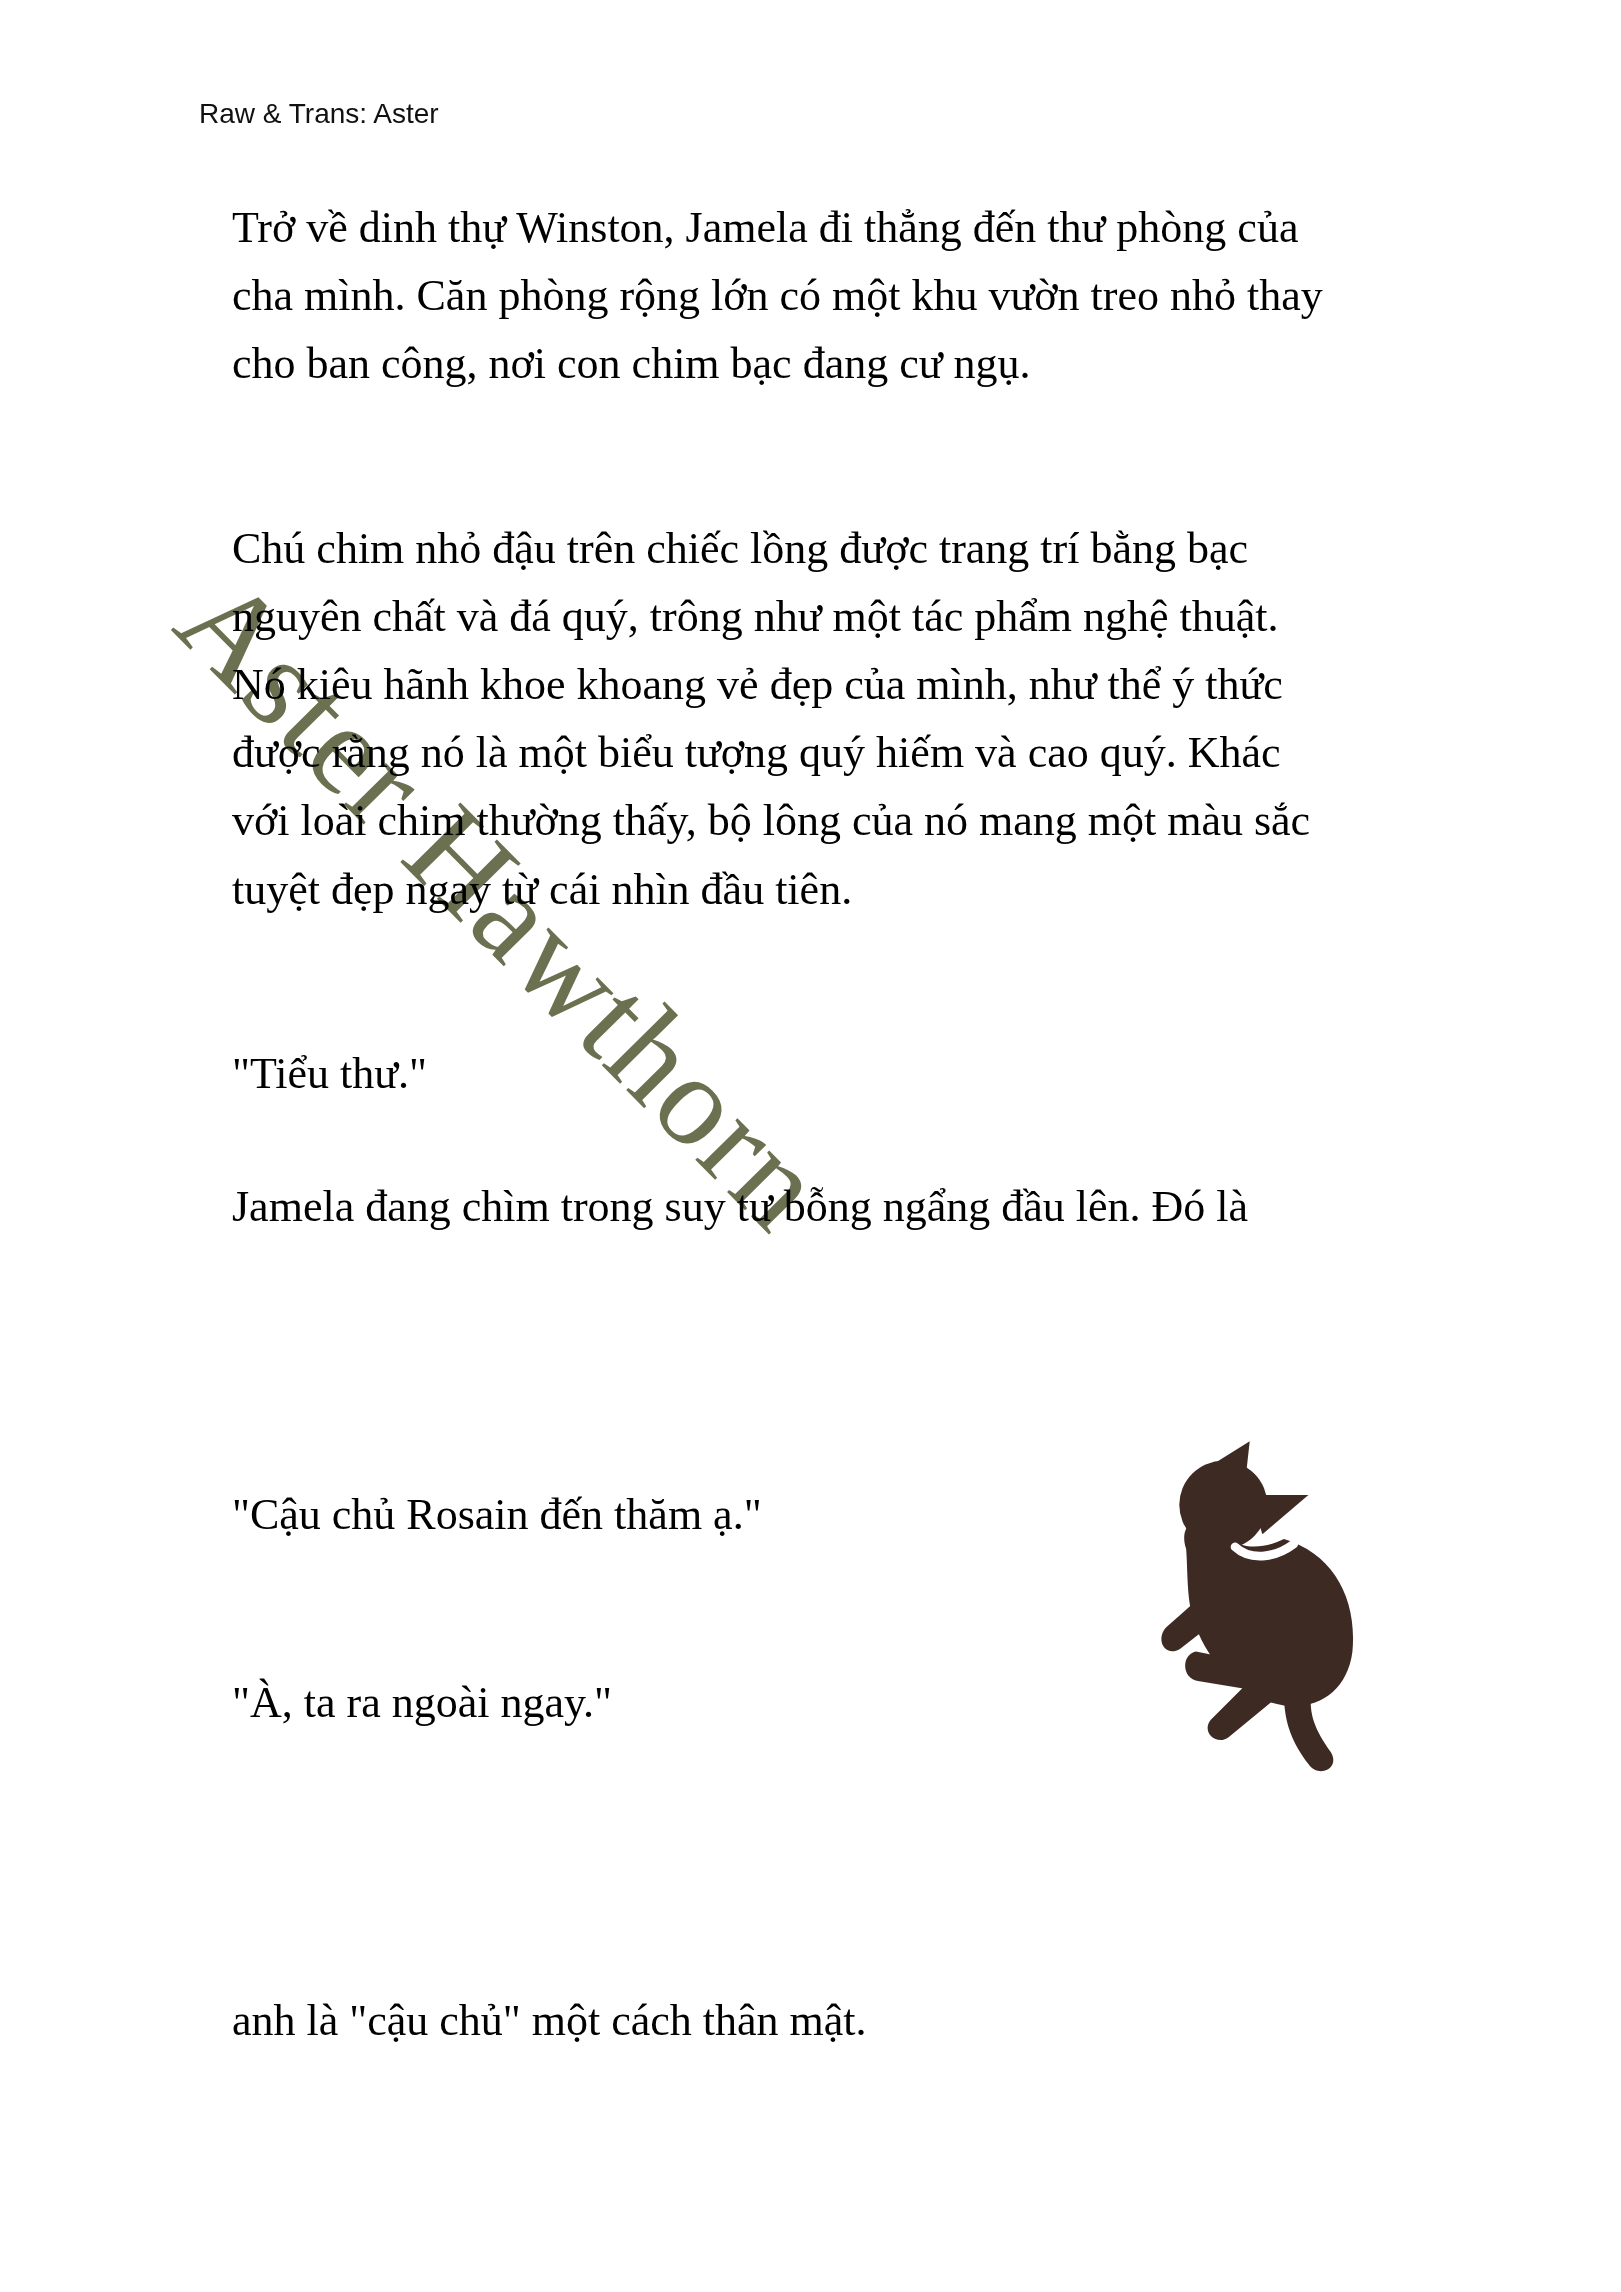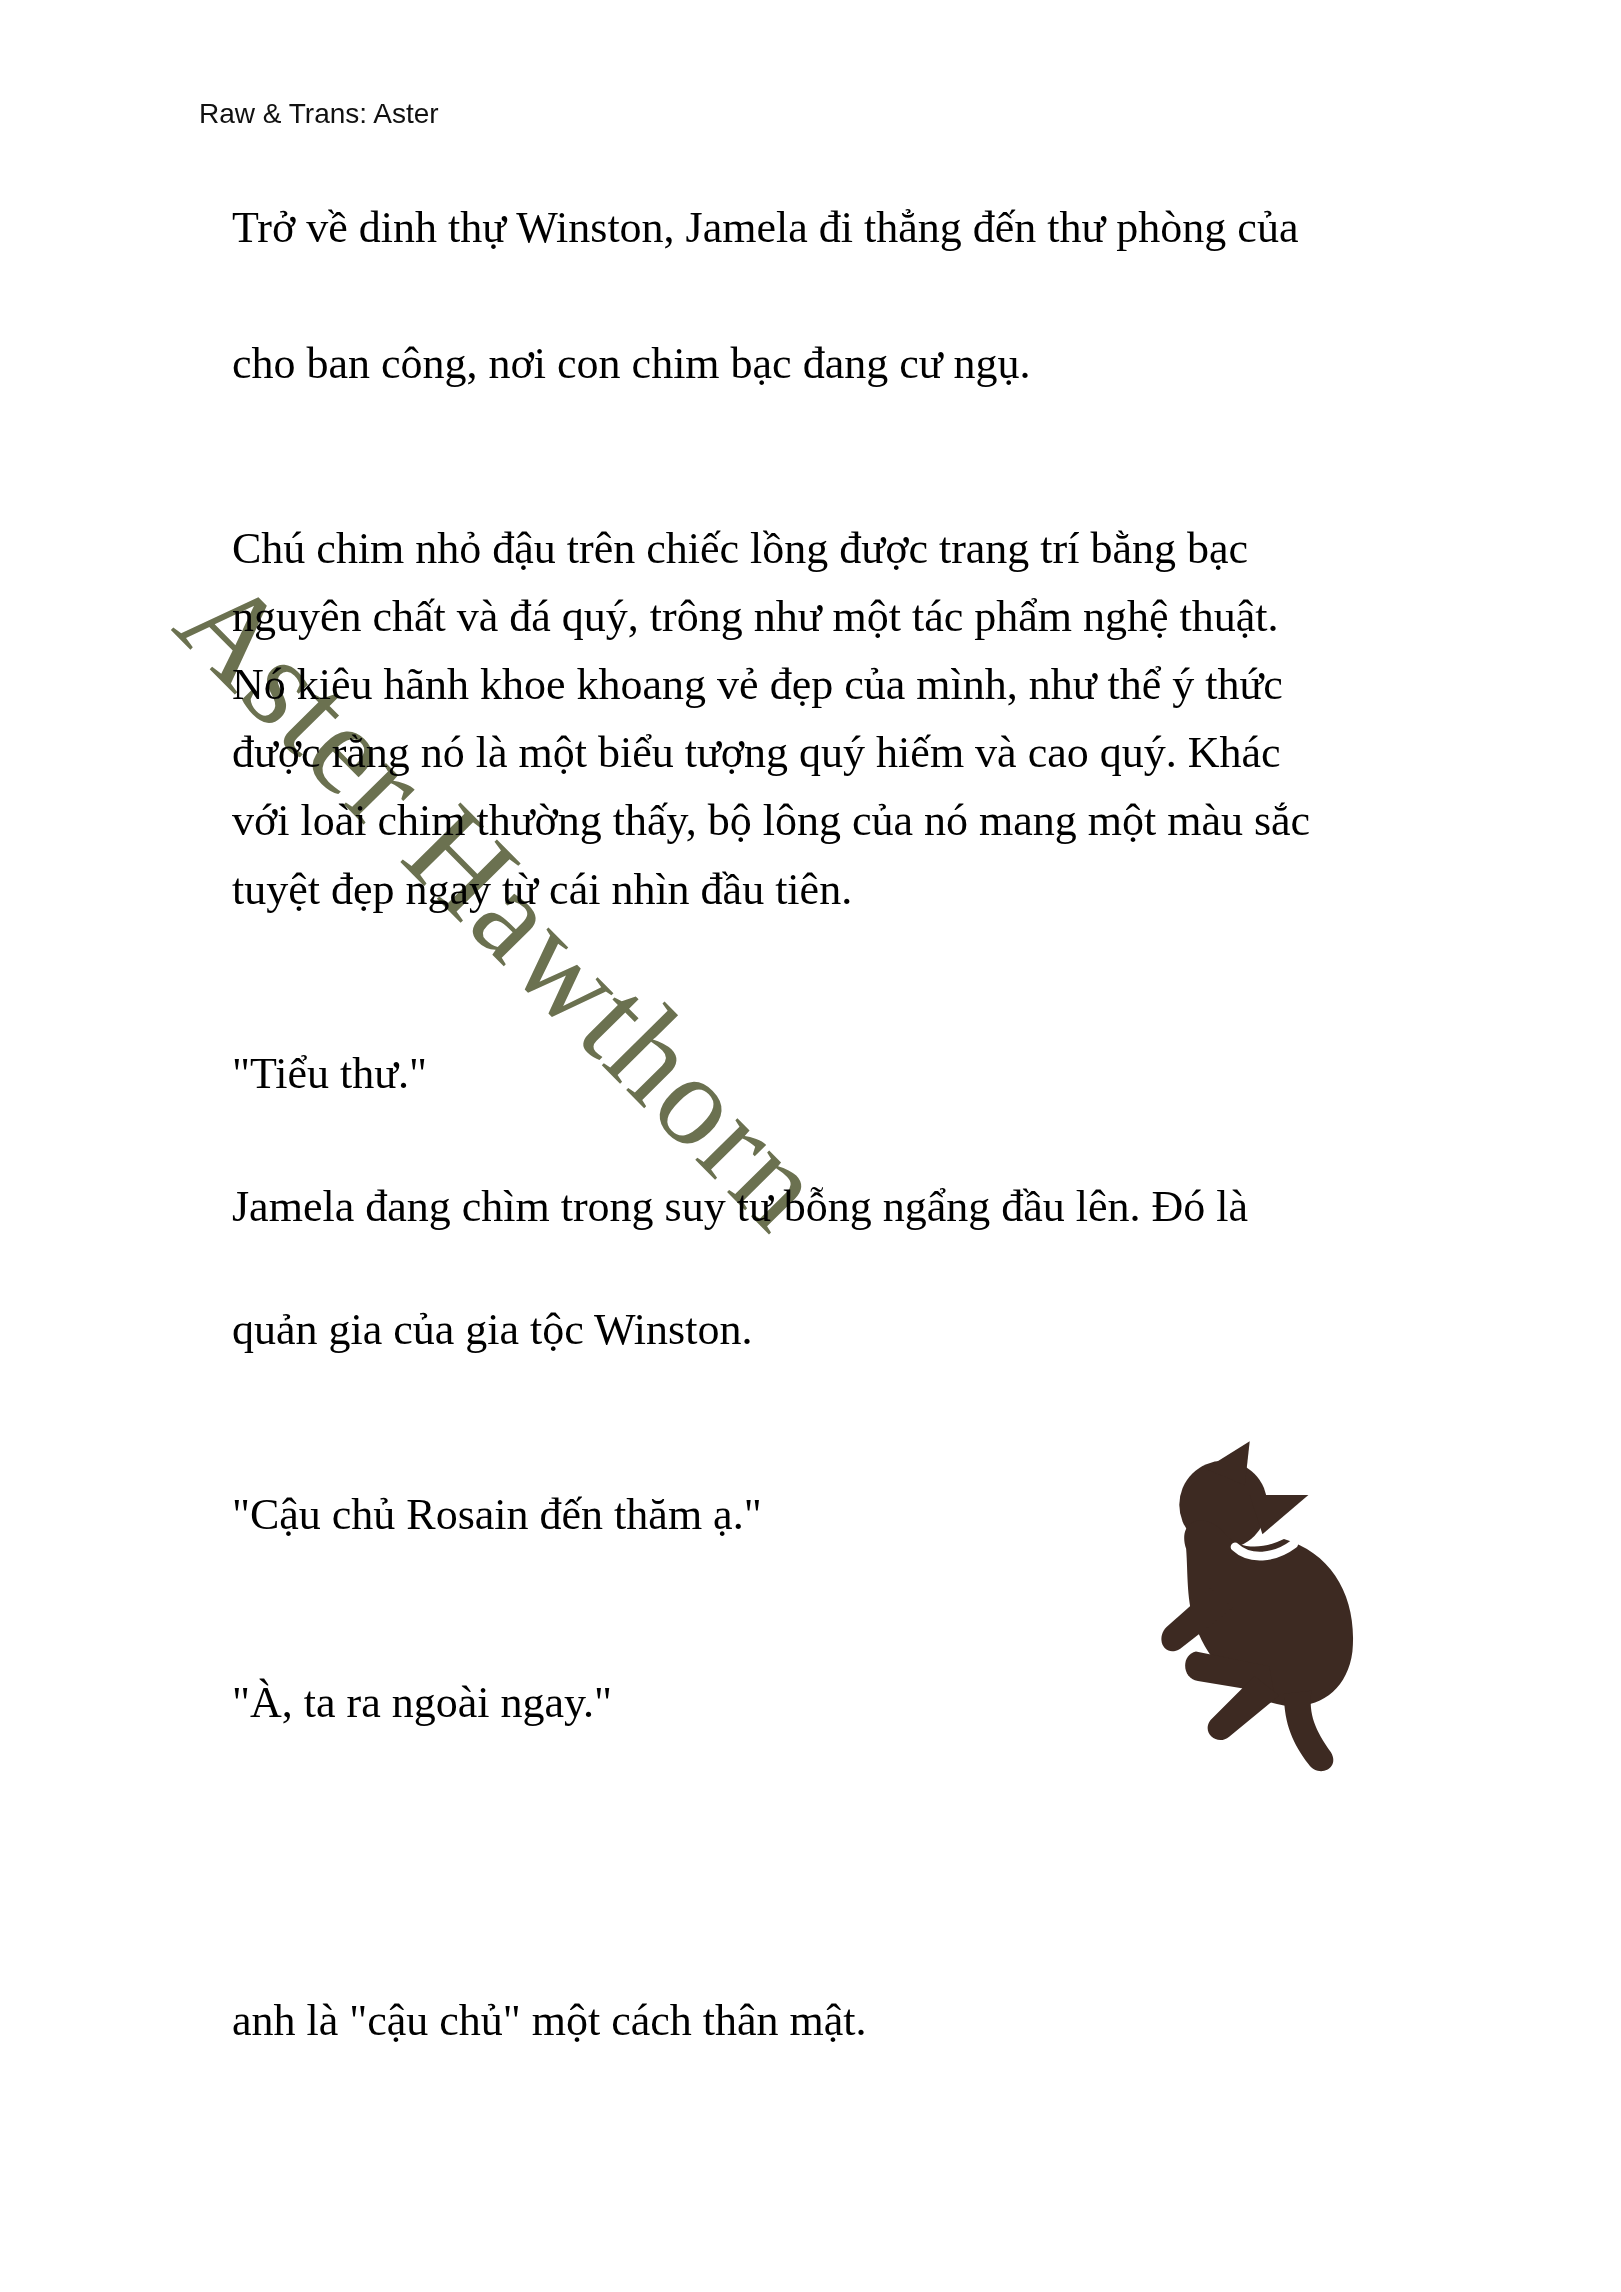--- a/index.html
+++ b/index.html
@@ -29,33 +29,33 @@
 </head>
 <body>
 
 <div class="page">
 
   <div class="header">Raw &amp; Trans: Aster</div>
 
   <div class="watermark">Aster Hawthorn</div>
 
   <div class="line" style="top:228px">Trở về dinh thự Winston, Jamela đi thẳng đến thư phòng của</div>
+  <div class="line" style="top:296px">cha mình. Căn phòng rộng lớn có một khu vườn treo nhỏ thay</div>
   <div class="line" style="top:364px">cho ban công, nơi con chim bạc đang cư ngụ.</div>
 
   <div class="line" style="top:617px">nguyên chất và đá quý, trông như một tác phẩm nghệ thuật.</div>
   <div class="line" style="top:549px">Chú chim nhỏ đậu trên chiếc lồng được trang trí bằng bạc</div>
   <div class="line" style="top:685px">Nó kiêu hãnh khoe khoang vẻ đẹp của mình, như thể ý thức</div>
   <div class="line" style="top:753px">được rằng nó là một biểu tượng quý hiếm và cao quý. Khác</div>
   <div class="line" style="top:821px">với loài chim thường thấy, bộ lông của nó mang một màu sắc</div>
   <div class="line" style="top:890px">tuyệt đẹp ngay từ cái nhìn đầu tiên.</div>
 
   <div class="line" style="top:1074px">"Tiểu thư."</div>
 
   <div class="line" style="top:1207px">Jamela đang chìm trong suy tư bỗng ngẩng đầu lên. Đó là</div>
-  <div class="line" style="top:1330px">quản gia của gia tộc Winston.</div>
 
   <div class="line" style="top:1515px">"Cậu chủ Rosain đến thăm ạ."</div>
 
   <div class="line" style="top:1703px">"À, ta ra ngoài ngay."</div>
 
   <div class="line" style="top:2021px">anh là "cậu chủ" một cách thân mật.</div>
 
   <svg class="cat" viewBox="0 0 230 345" xmlns="http://www.w3.org/2000/svg">
     <g fill="#3d2a22">
 

